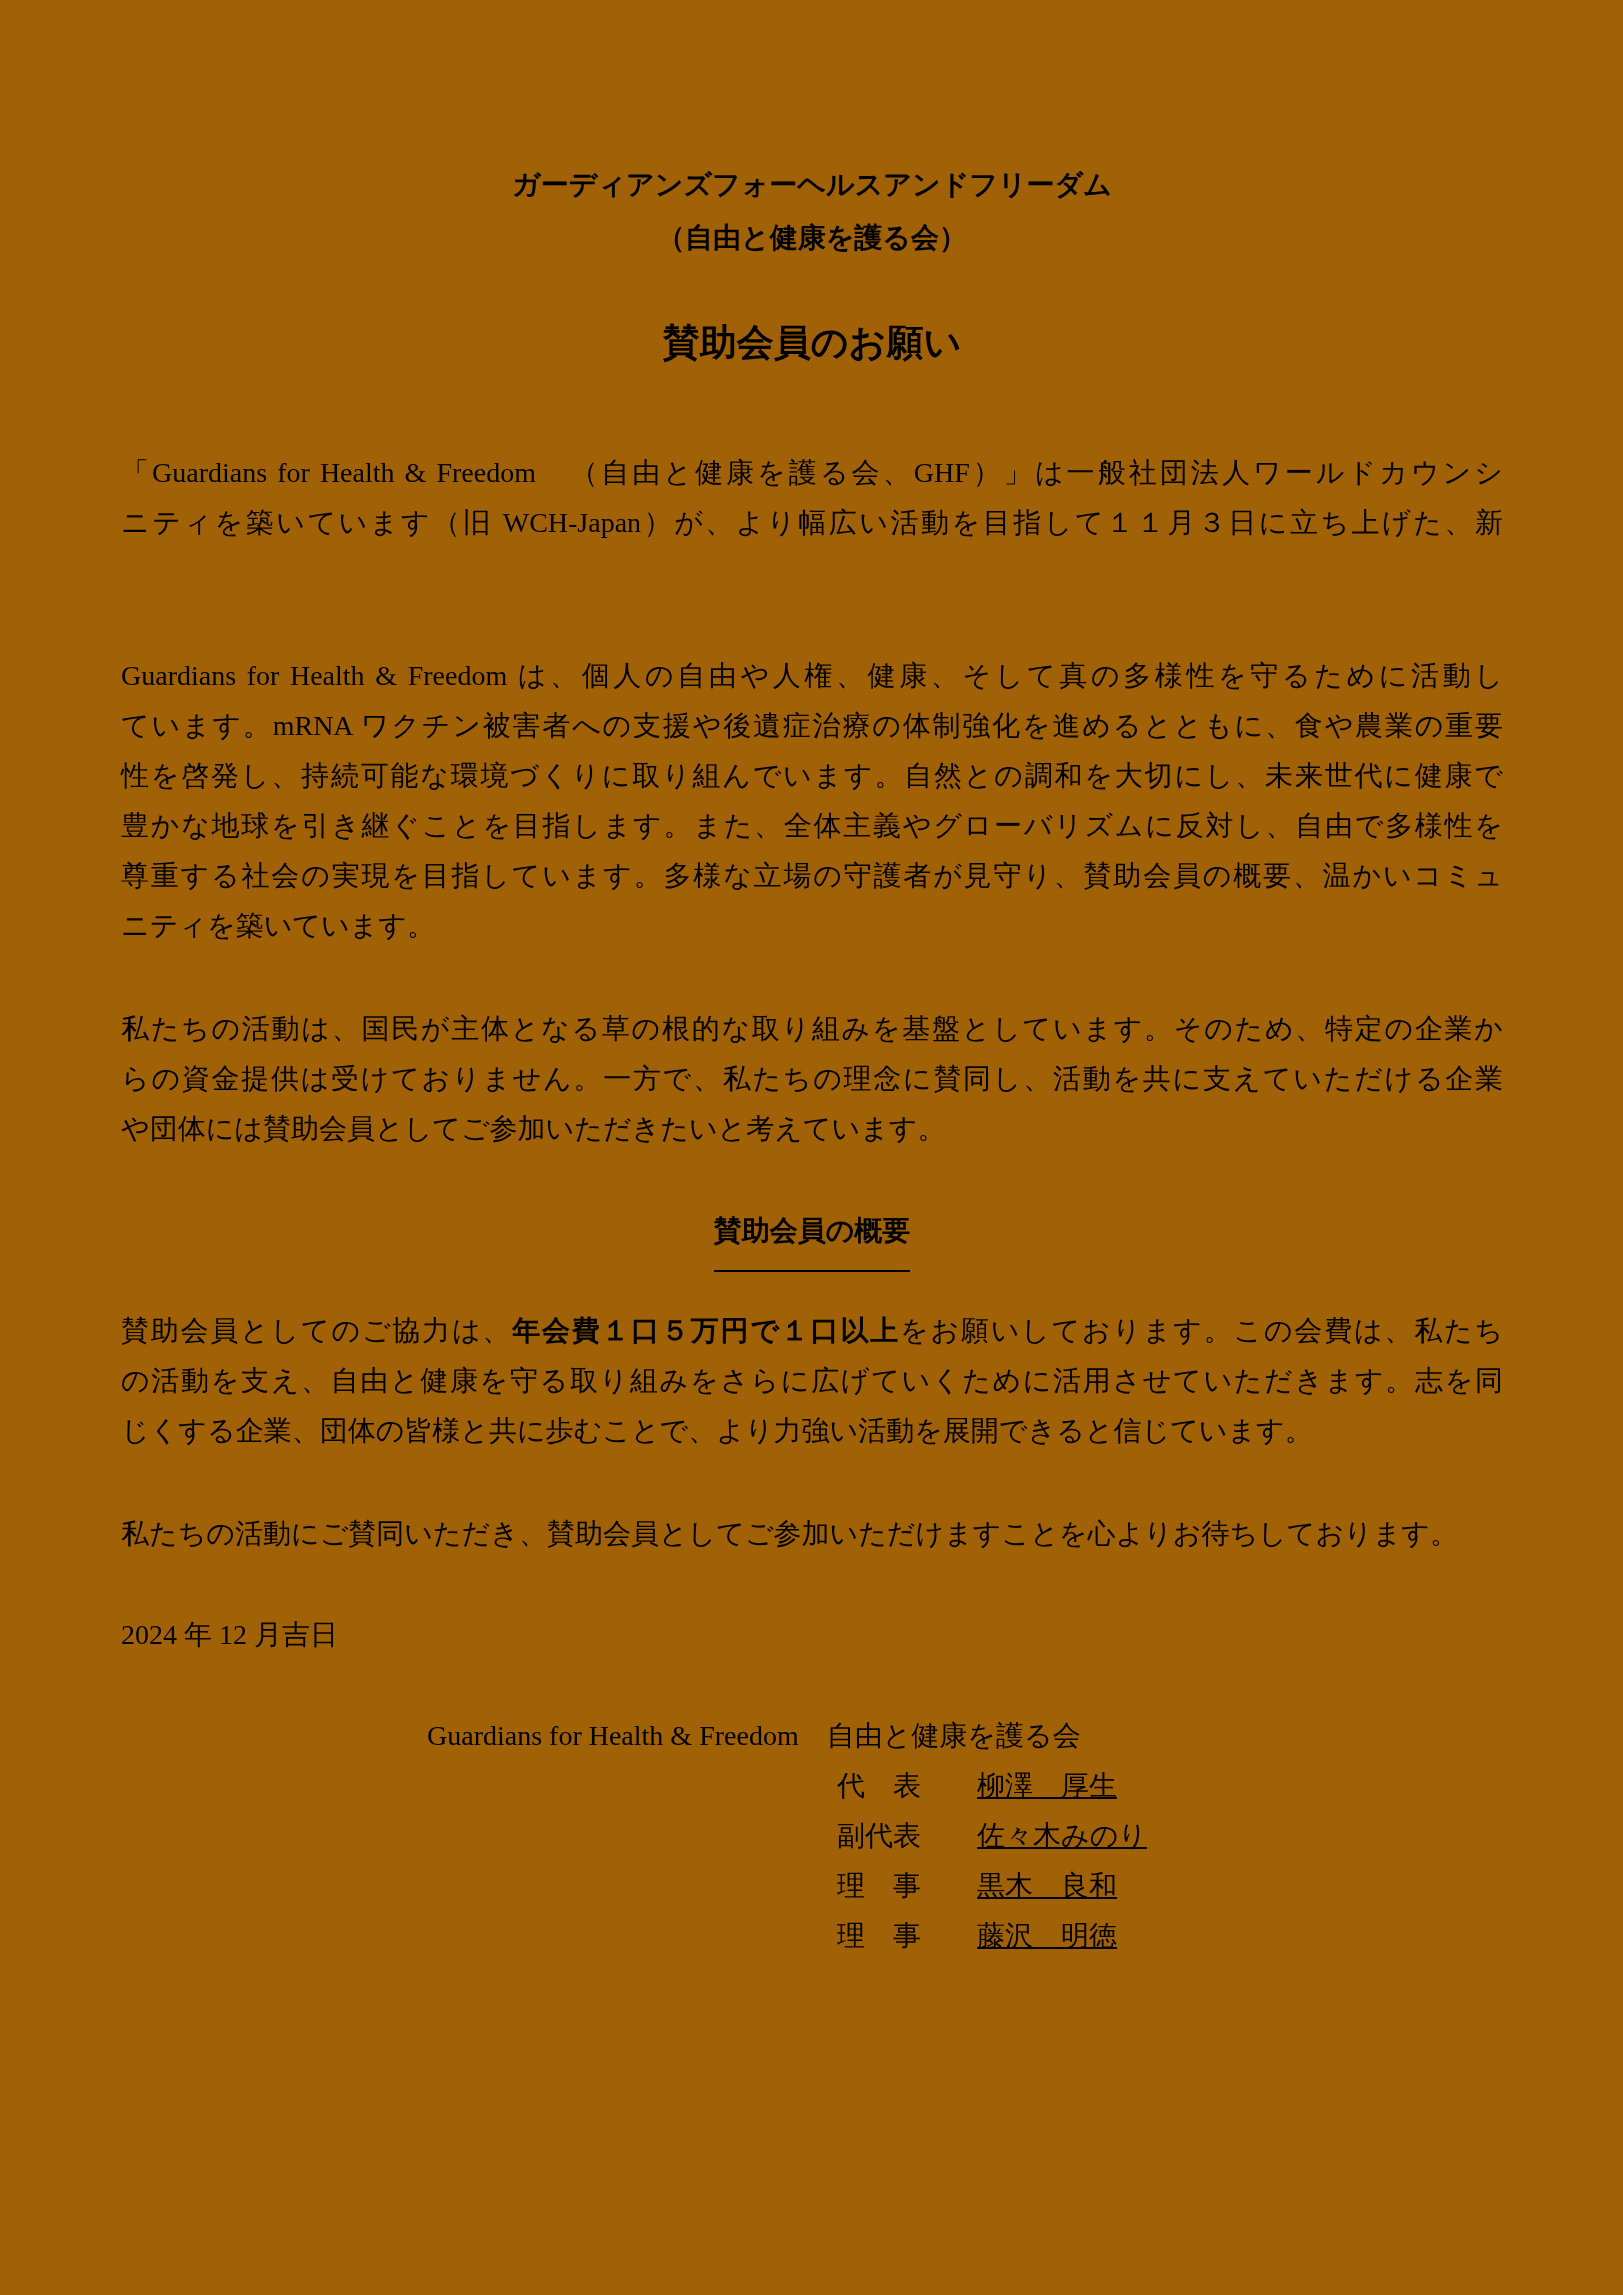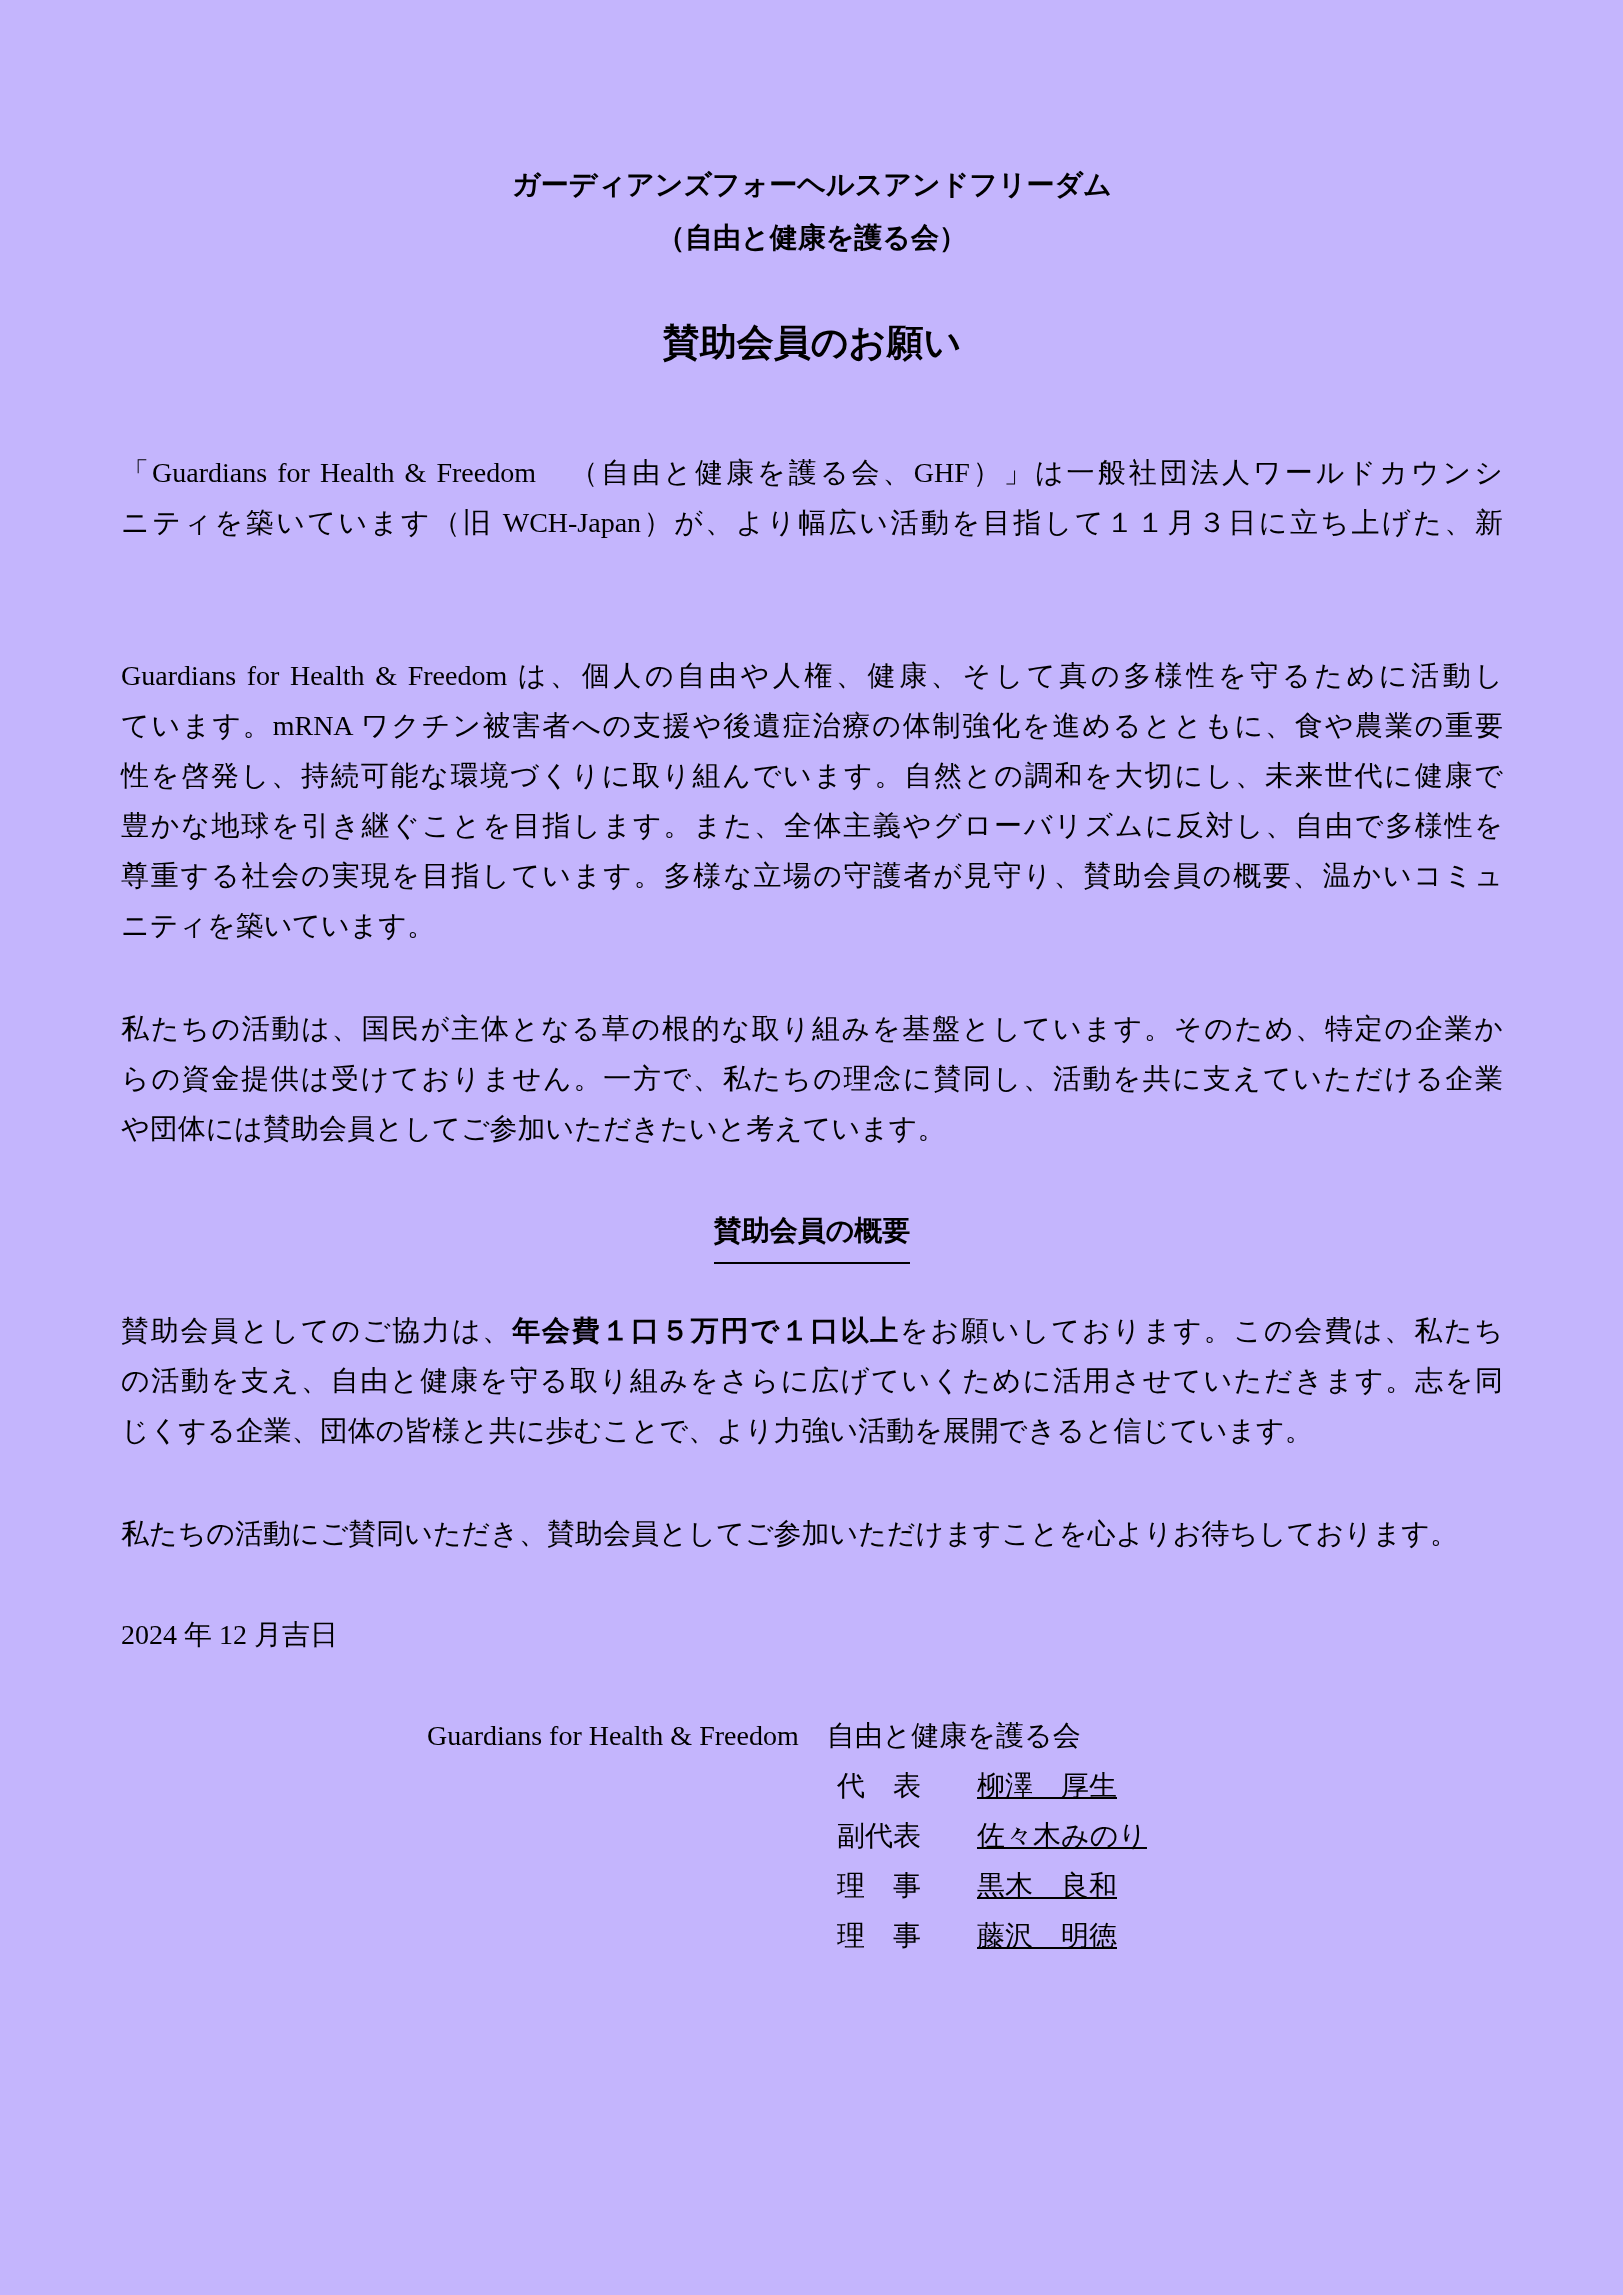--- a/index.html
+++ b/index.html
@@ -4,21 +4,21 @@
 <style>
   html, body {
     margin: 0;
     padding: 0;
     background: #ffffff;
   }
   .page {
     position: relative;
     width: 1623px;
     height: 2295px;
-    background: #c4b5fd;
+    background: #a16207;
     color: #000000;
     font-family: "Liberation Serif", "DejaVu Serif", serif;
     overflow: hidden;
   }
   .block {
     position: absolute;
     left: 121px;
     right: 120px;
   }
   .line {
@@ -45,21 +45,21 @@
     line-height: 72px;
     height: 72px;
     font-weight: bold;
     text-align: center;
   }
   .section-heading-wrap { text-align: center; }
   .section-heading-text {
     display: inline-block;
     font-weight: bold;
     border-bottom: 2.6px solid #000000;
-    padding-bottom: 6px;
+    padding-bottom: 14px;
   }
   .sig-org { margin-left: 306px; }
   .role-row { margin-left: 716px; }
   .role-label {
     display: inline-block;
     min-width: 84px;
   }
   .role-name { margin-left: 56px; text-decoration: underline; }
 </style>
 </head>

